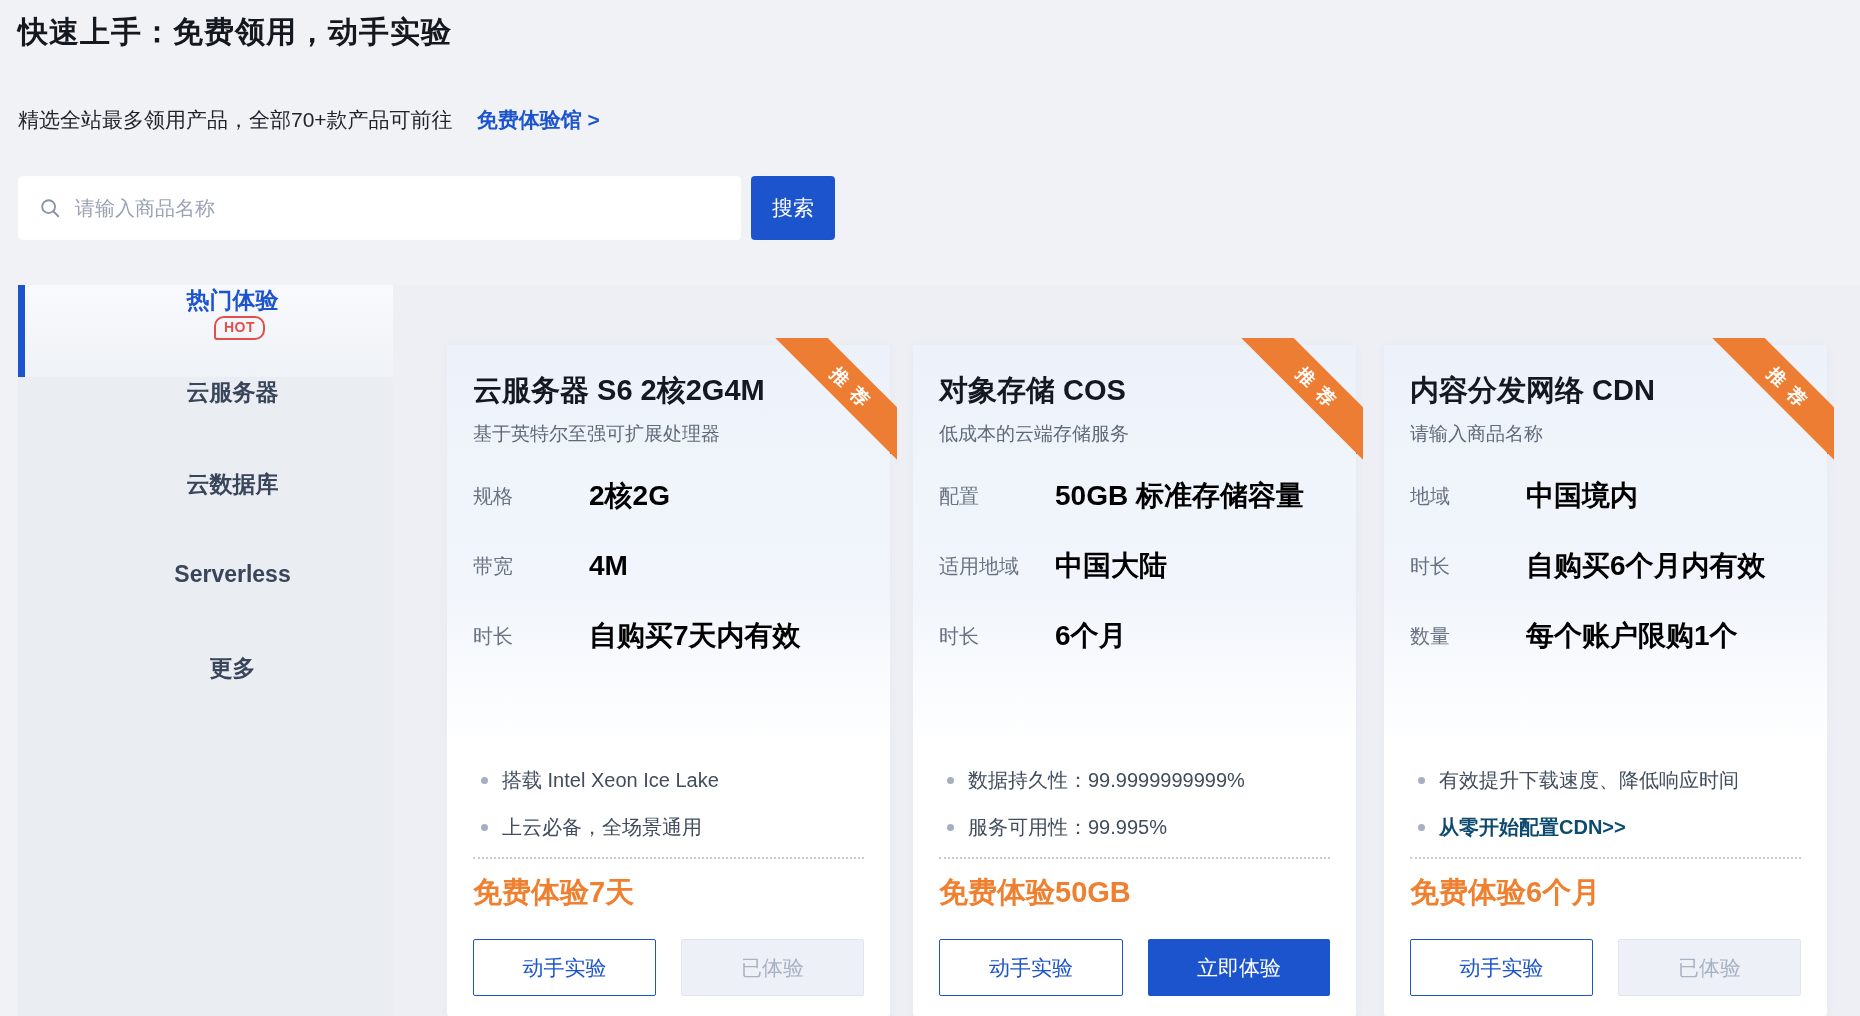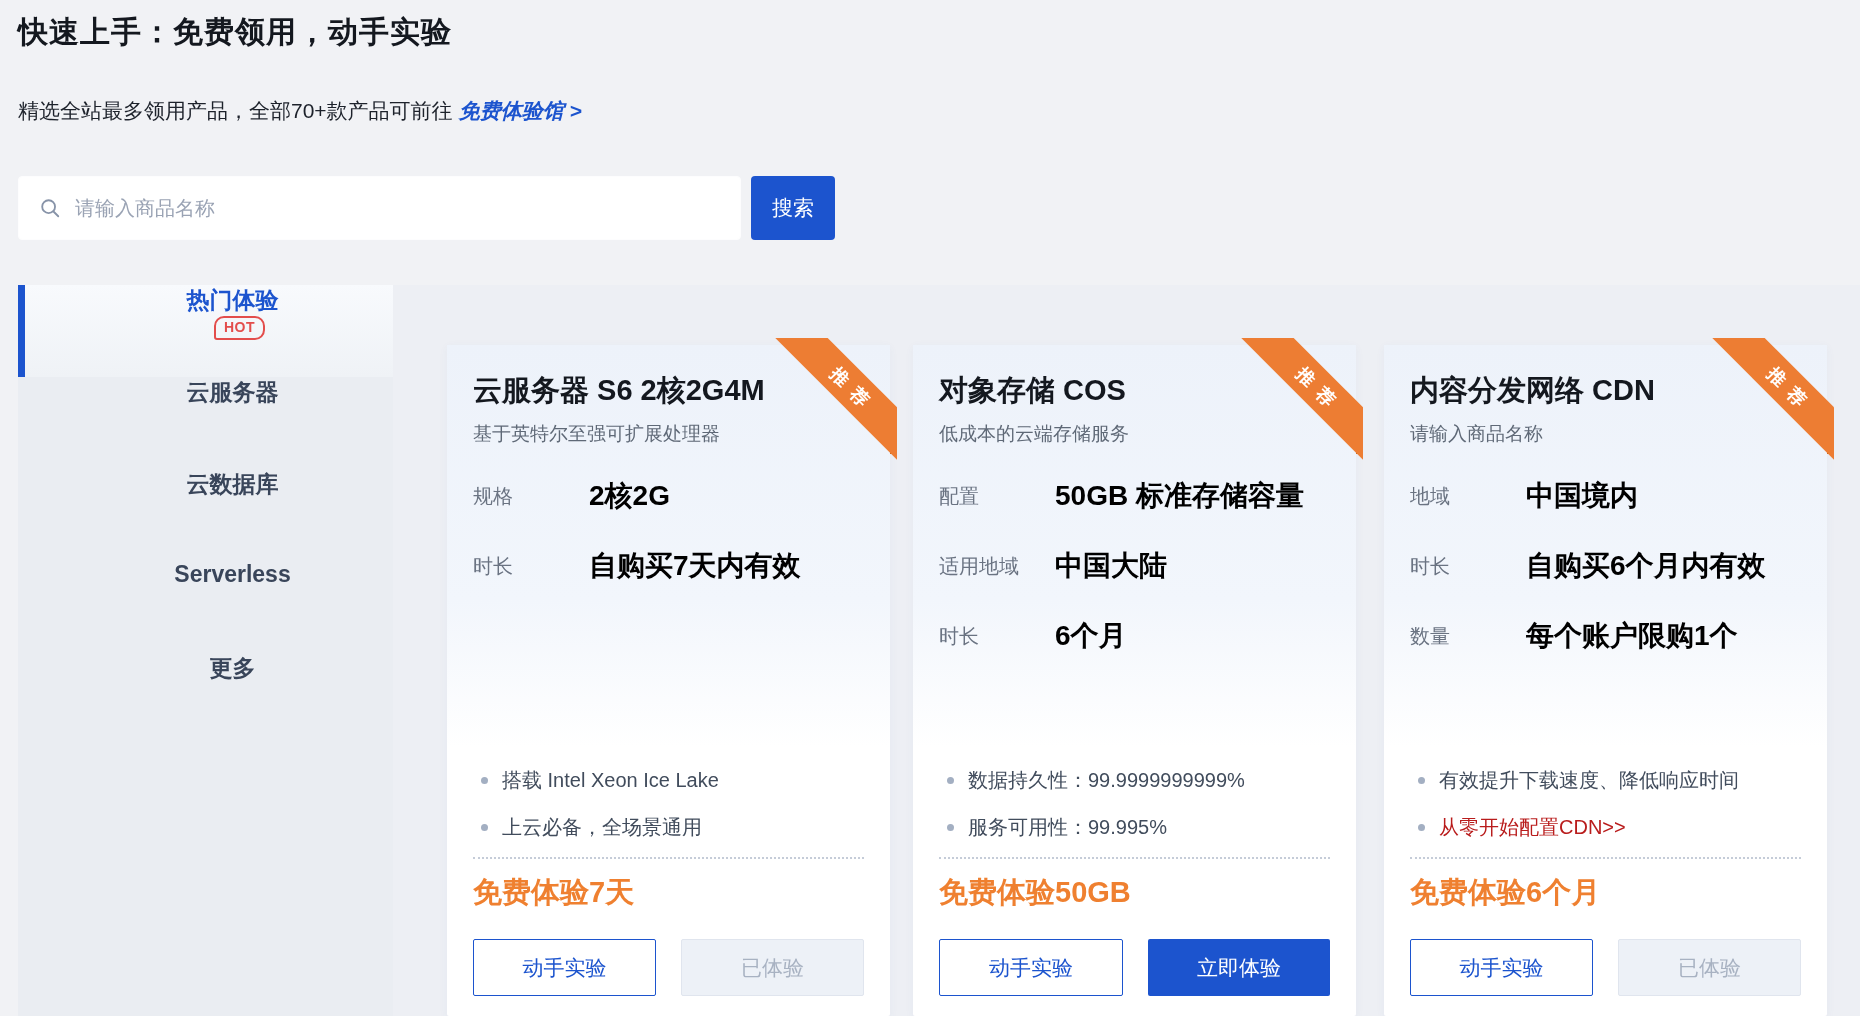--- a/index.html
+++ b/index.html
@@ -7,25 +7,25 @@
   body {
     font-family:"Liberation Sans","DejaVu Sans",sans-serif;
     background:#F1F2F5; color:#14181F; position:relative;
   }
   
   .page-title{
     position:absolute; left:18px; top:12px;
     font-size:30px; font-weight:700; color:#14181F; letter-spacing:1px;
   }
   .page-sub{
-    position:absolute; left:18px; top:97px;
+    position:absolute; left:18px; top:106px;
     font-size:21px; color:#1D222B; display:flex; align-items:center;
   }
   .page-sub .hall-link{
-    margin-left:6px; color:#1C54CE; font-weight:600; cursor:pointer; text-decoration:none;font-style:italic;
+    margin-left:24px; color:#1C54CE; font-weight:600; cursor:pointer; text-decoration:none;
   }
   
   .search-row{ position:absolute; left:18px; top:176px; display:flex; }
   .search-box{
     width:723px; height:64px; background:#FFFFFF; border-radius:4px;
     display:flex; align-items:center; padding:0 20px; border:1px solid #FDFDFE;
   }
   .search-box svg{ flex:0 0 auto; }
   .search-box input{
     border:none; outline:none; background:transparent; margin-left:14px;
@@ -72,21 +72,21 @@
   .specs{ margin-top:14px; }
   .spec-row{ height:70px; display:flex; align-items:center; }
   .spec-label{ width:116px; flex:0 0 116px; font-size:20px; color:#6A7382; }
   .spec-value{ font-size:28px; font-weight:700; color:#000000; }
   .card-bottom{ position:absolute; left:26px; right:26px; top:412px; }
   .bullet{ height:47px; display:flex; align-items:center; font-size:20px; color:#414C5C; }
   .bullet .dot{
     width:7px; height:7px; border-radius:50%; background:#A3AFC2;
     margin-left:8px; margin-right:14px; flex:0 0 7px;
   }
-  .bullet .link{ color:#b91c1c; cursor:pointer; text-decoration:none; font-weight:400;text-align:center; }
+  .bullet .link{ color:#0c4a6e; cursor:pointer; text-decoration:none; font-weight:700;text-align:center; }
   .dotted-sep{ border-top:2px dotted #C5CCD8; margin-top:6px; }
   .price{ margin-top:14px; font-size:29px; font-weight:700; color:#EF8030; }
   .btn-row{ margin-top:26px; display:flex; gap:25px; }
   .btn{
     flex:1; height:57px; font-size:21px; border-radius:2px; cursor:pointer;
     display:flex; align-items:center; justify-content:center;
     font-family:Liberation Mono, monospace;
   }
   .btn-outline{ background:#fff; border:1.5px solid #1C54CE; color:#1C54CE; }
   .btn-primary{ background:#1C54CE; border:none; color:#fff; }
@@ -154,20 +154,24 @@
   </div>
   <div class="card-inner">
     <div class="card-title">云服务器 S6 2核2G4M</div>
     <div class="card-subtitle">基于英特尔至强可扩展处理器</div>
     <div class="specs">
       <div class="spec-row">
         <span class="spec-label">规格</span>
         <span class="spec-value">2核2G</span>
       </div>
       <div class="spec-row">
+        <span class="spec-label">带宽</span>
+        <span class="spec-value">4M</span>
+      </div>
+      <div class="spec-row">
         <span class="spec-label">时长</span>
         <span class="spec-value">自购买7天内有效</span>
       </div>
     </div>
   </div>
   <div class="card-bottom">
     <div class="bullet">
       <span class="dot"></span>
       <span>搭载 Intel Xeon Ice Lake</span>
     </div>

